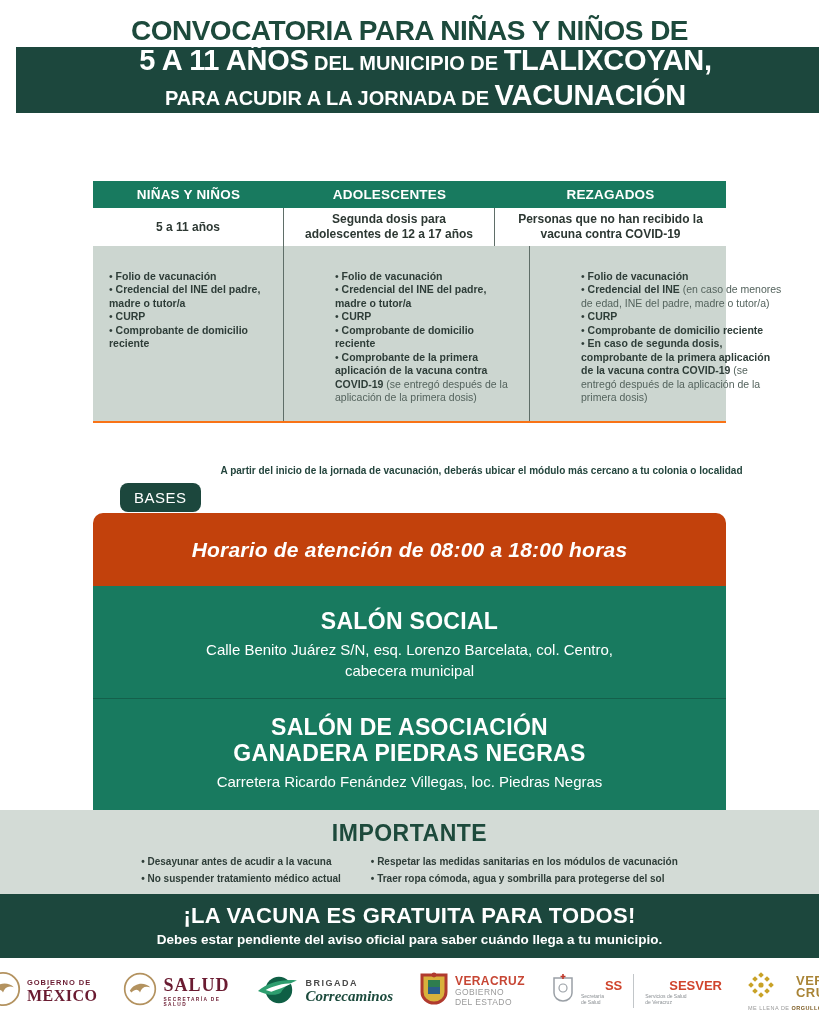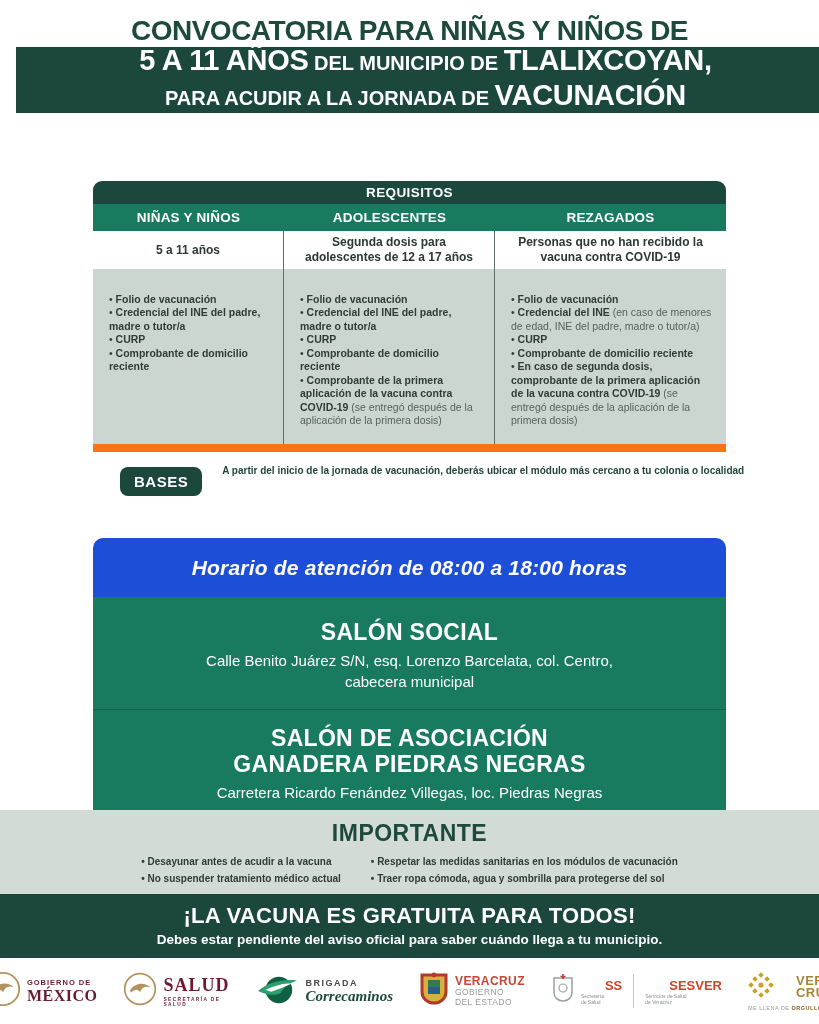--- a/index.html
+++ b/index.html
@@ -34,42 +34,42 @@
   .req-cols,.req-sub,.req-body{display:grid;grid-template-columns:191px 211px 231px;}
   .req-cols{background:#187a5f;height:27px;}
   .req-col-h{display:flex;align-items:center;justify-content:center;color:#fff;font-size:13.5px;font-weight:700;letter-spacing:0.2px;}
   .req-sub{background:#ffffff;}
   .req-sub-cell{
     min-height:38px;display:flex;align-items:center;justify-content:center;text-align:center;
     font-size:12px;font-weight:700;color:#2d3833;padding:4px 14px;line-height:1.25;
     border-right:1px solid #5f6e68;box-sizing:border-box;
   }
   .req-sub-cell:last-child{border-right:none;}
-  .req-body{background:#ccd6d0;border-bottom:8px solid #f97316;min-height:175px;}
+  .req-body{background:#ccd6d0;border-bottom:2px solid #f97316;min-height:175px;gap:35px;}
   .req-cell{
     padding:24px 14px 14px 16px;border-right:1px solid #5f6e68;box-sizing:border-box;
     font-size:10.5px;color:#2e3d38;line-height:1.28;
   }
   .req-cell:last-child{border-right:none;}
   .bullet-item{margin:0;}
   .bullet-item b{font-weight:700;color:#2e3d38;}
   .bullet-item .paren{font-weight:400;color:#54635d;}
   
   .bases{position:absolute;top:463px;left:120px;display:flex;align-items:flex-start;gap:20px;}
   .bases-badge{
-    background:#1c473d;color:#fff;font-weight:700;font-size:15px;letter-spacing:0.5px;
-    padding:6px 14px;border-radius:8px;margin-top:4px;
+    background:#1c473d;color:#fff;font-weight:400;font-size:15px;letter-spacing:0.5px;
+    padding:6px 14px;border-radius:8px;margin-top:20px;
   }
   .bases-text{max-width:555px;font-size:10px;font-weight:700;color:#23443c;line-height:1.5;}
   
   .horario{position:absolute;left:93px;top:513px;width:633px;}
   .horario-header{
-    height:59px;background:#1d4ed8;border-radius:10px 10px 0 0;
+    height:73px;background:#c2410c;border-radius:10px 10px 0 0;
     display:flex;align-items:center;justify-content:center;
-    color:#fff;font-style:italic;font-weight:700;font-size:21px;letter-spacing:0.2px;margin-top:25px;
+    color:#fff;font-style:italic;font-weight:700;font-size:21px;letter-spacing:0.2px;
   }
   .horario-body{background:#187a5f;color:#fff;text-align:center;padding:22px 0 20px;}
   .venue-title{font-size:23px;font-weight:800;line-height:26px;letter-spacing:0.3px;}
   .venue-address{font-size:15px;line-height:21px;margin-top:5px;}
   .venue-divider{height:1px;background:#14604b;margin:17px 0 15px;}
   
   .importante{position:absolute;top:810px;left:0;width:819px;height:96px;background:#d3dbd6;}
   .importante-title{text-align:center;font-size:23px;font-weight:800;color:#1d4a3c;margin-top:10px;letter-spacing:0.5px;}
   .importante-cols{display:flex;justify-content:center;gap:30px;margin-top:7px;}
   .imp-col{font-size:10px;font-weight:700;color:#2f3e39;line-height:1.65;}
@@ -110,21 +110,20 @@
     <div class="band-line">
       <span class="seg-big">5 A 11 AÑOS</span><span class="seg-small"> DEL MUNICIPIO DE </span><span class="seg-big">TLALIXCOYAN,</span>
     </div>
     <div class="band-line">
       <span class="seg-small">PARA ACUDIR A LA JORNADA DE </span><span class="seg-big">VACUNACIÓN</span>
     </div>
   </div>
 
 
   <div class="req">
-    <div class="req-title">REQUISITOS</div>
     <div class="req-cols">
       <div class="req-col-h">NIÑAS Y NIÑOS</div>
       <div class="req-col-h">ADOLESCENTES</div>
       <div class="req-col-h">REZAGADOS</div>
     </div>
     <div class="req-sub">
       <div class="req-sub-cell">5 a 11 años</div>
       <div class="req-sub-cell">Segunda dosis para adolescentes de 12 a 17 años</div>
       <div class="req-sub-cell">Personas que no han recibido la vacuna contra COVID-19</div>
     </div>

